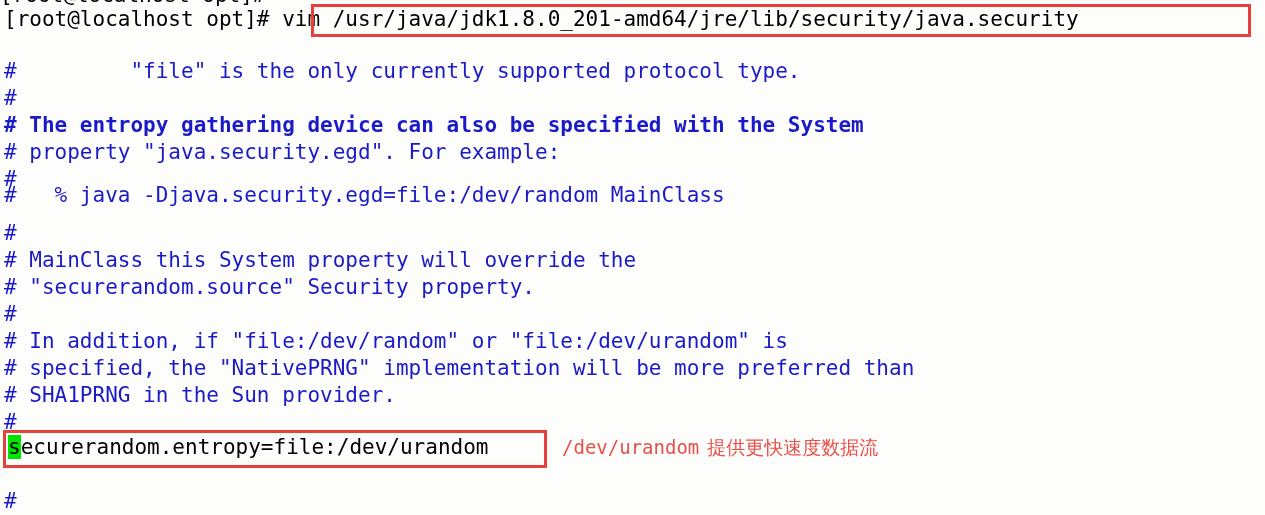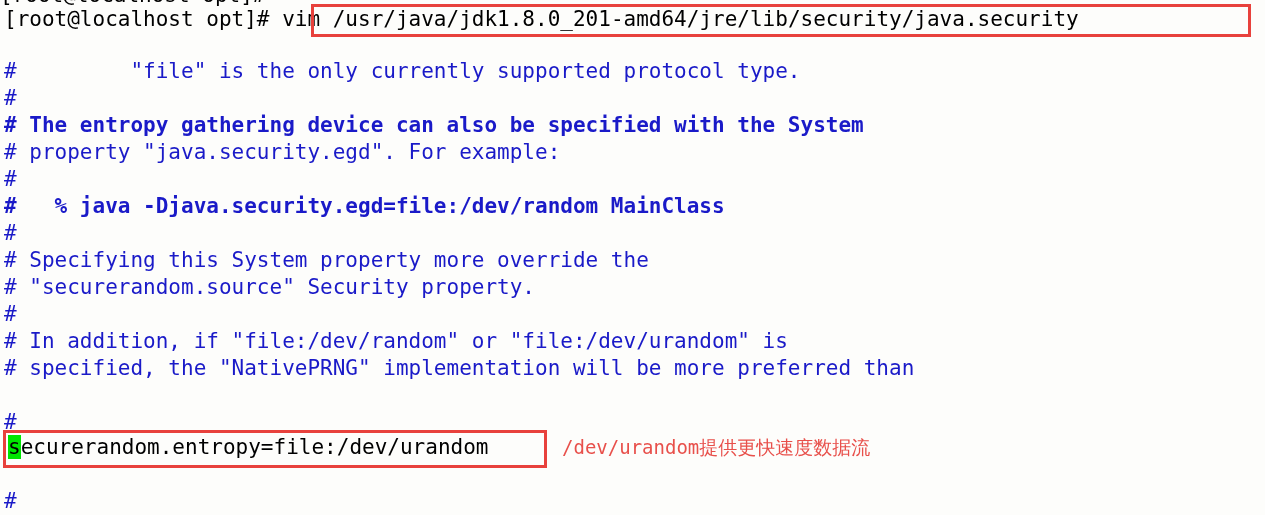--- a/index.html
+++ b/index.html
@@ -88,44 +88,45 @@
     color: #e8504b;
     white-space: pre;
     font-family: "DejaVu Sans", "Liberation Sans", sans-serif;
   }
   .annotation .mono {
     font-family: "DejaVu Sans Mono", "Liberation Mono", monospace;
     text-align: center;
   }
   .annotation .cjk {
     font-family: "DejaVu Sans", "Liberation Sans", sans-serif;
-    margin-left: 0;
+    margin-left: 8px;
   }
 </style>
 </head>
 <body>
 
 <div id="terminal">
 
   <div class="top-remnant plain">[root@localhost opt]#</div>
 
   <div class="line plain" style="top:6px;"><span>[root@localhost opt]# </span><span>vim /usr/java/jdk1.8.0_201-amd64/jre/lib/security/java.security</span></div>
 
   <div class="line comment" style="top:58px;">#         "file" is the only currently supported protocol type.</div>
   <div class="line comment" style="top:85px;">#</div>
   <div class="line comment" style="top:112px;font-weight:bold;"># The entropy gathering device can also be specified with the System</div>
   <div class="line comment" style="top:139px;"># property "java.security.egd". For example:</div>
   <div class="line comment" style="top:166px;">#</div>
-  <div class="line comment" style="top:193px;font-weight:bold;">#   % java -Djava.security.egd=file:/dev/random MainClass</div>
+  <div class="line comment" style="top:182px;">#   % java -Djava.security.egd=file:/dev/random MainClass</div>
   <div class="line comment" style="top:220px;">#</div>
-  <div class="line comment" style="top:247px;"># Specifying this System property more override the</div>
+  <div class="line comment" style="top:247px;"># MainClass this System property will override the</div>
   <div class="line comment" style="top:274px;"># "securerandom.source" Security property.</div>
   <div class="line comment" style="top:301px;">#</div>
   <div class="line comment" style="top:328px;"># In addition, if "file:/dev/random" or "file:/dev/urandom" is</div>
   <div class="line comment" style="top:355px;"># specified, the "NativePRNG" implementation will be more preferred than</div>
+  <div class="line comment" style="top:382px;"># SHA1PRNG in the Sun provider.</div>
   <div class="line comment" style="top:409px;">#</div>
 
   <div class="line plain" style="top:434px;left:8px;"><span class="cursor-char">s</span><span>ecurerandom.entropy=file:/dev/urandom</span></div>
 
   <div class="line comment" style="top:488px;">#</div>
 
   <div class="redbox" id="redbox-command"></div>
   <div class="redbox" id="redbox-setting"></div>
 
   <div class="annotation"><span class="mono">/dev/urandom</span><span class="cjk">提供更快速度数据流</span></div>

